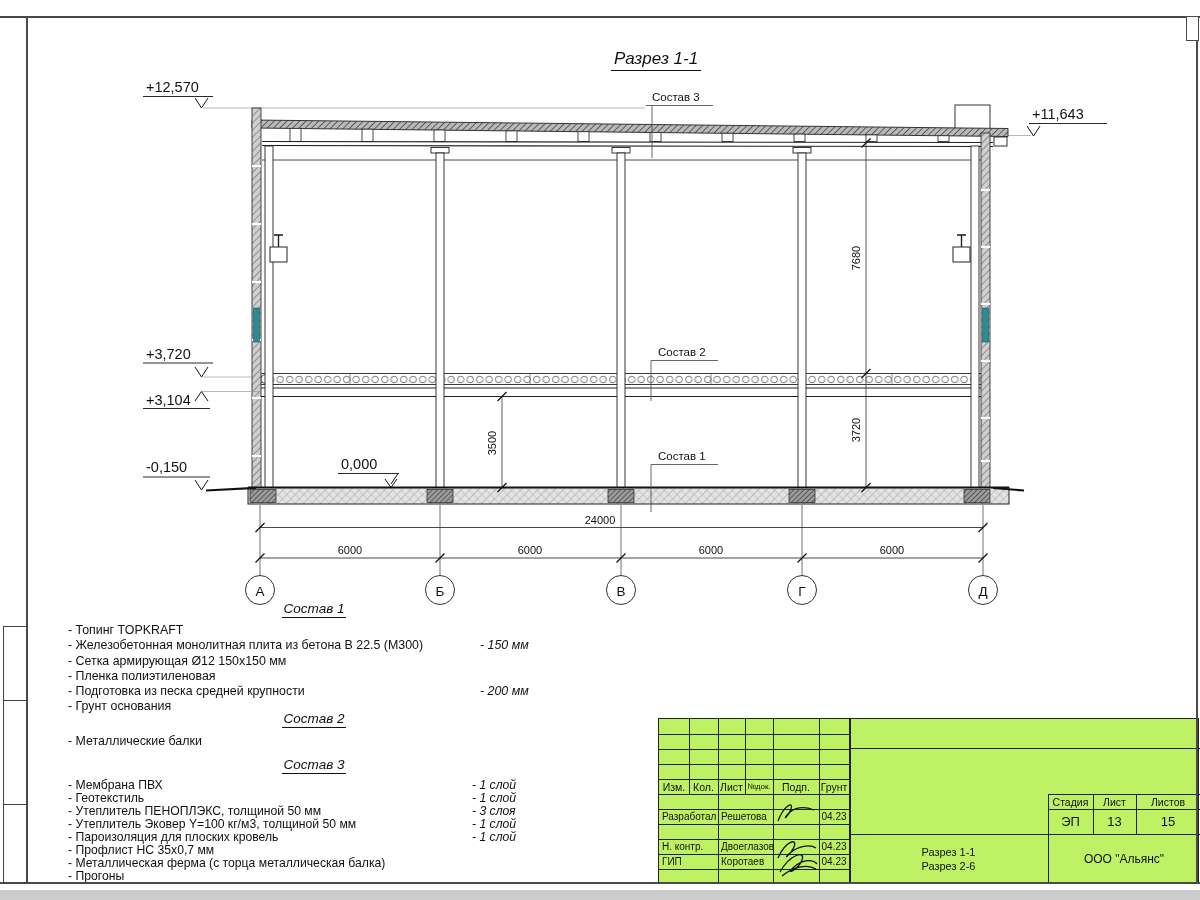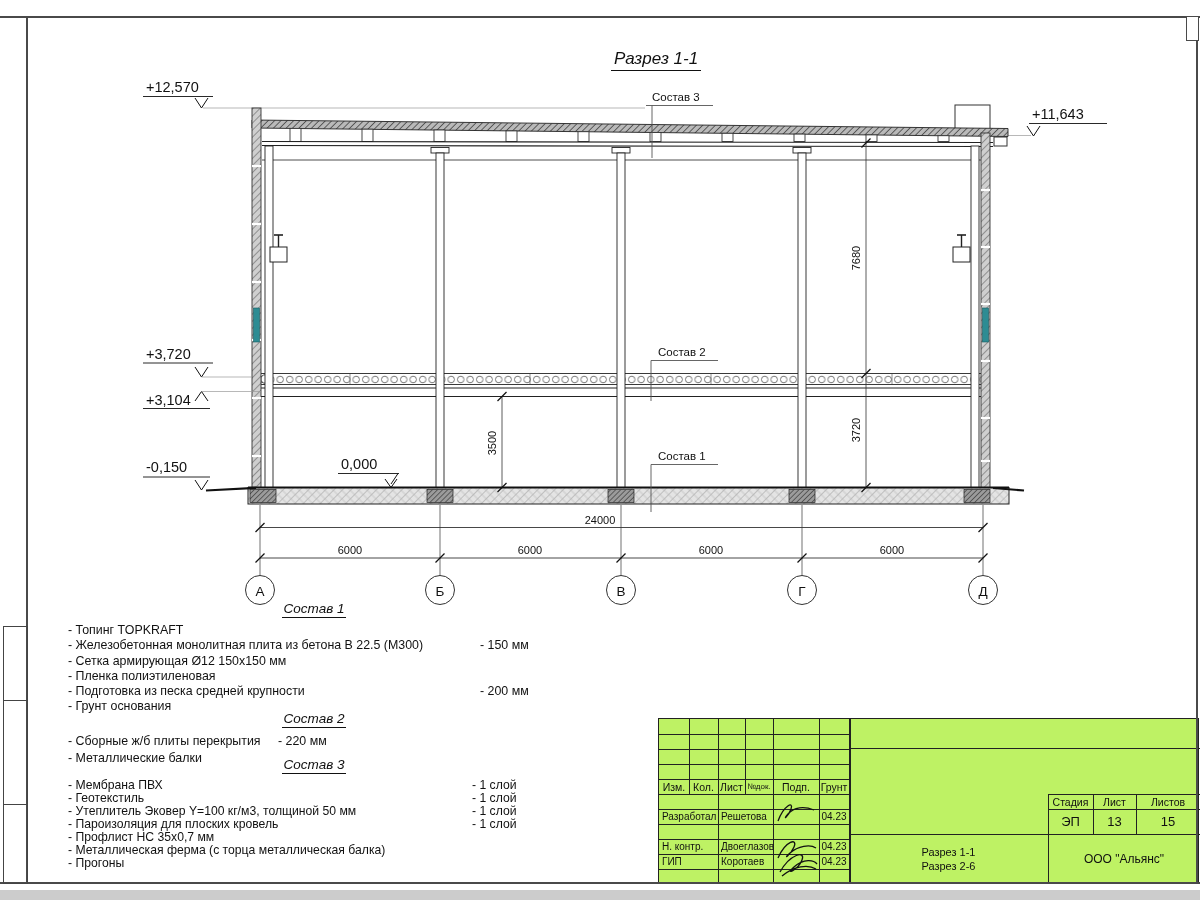--- a/index.html
+++ b/index.html
@@ -14,21 +14,21 @@
   .left-table{position:absolute;left:3px;top:626px;width:23px;height:256px;border:1px solid #444;}
   .left-table .hdiv{position:absolute;left:0;width:100%;height:1px;background:#444;}
   
   .dwg-title{position:absolute;left:596px;top:49px;width:120px;text-align:center;}
   .dwg-title span{display:inline-block;font-size:17px;font-style:italic;border-bottom:1.3px solid #111;padding:0 3px 1px;}
   
   .sect{position:absolute;left:68px;width:492px;font-size:12.4px;line-height:15.2px;}
   .sect .hd{text-align:center;font-size:13.5px;font-style:italic;margin-bottom:5px;}
   .sect .hd span{display:inline-block;border-bottom:1.2px solid #111;padding:0 2px 1px;}
   .sect .row{position:relative;white-space:nowrap;}
-  .sect .qty{position:absolute;top:0;}
+  .sect .qty{position:absolute;top:0;font-style:italic;}
   .s1 .qty{left:412px;} .s2 .qty{left:210px;} .s3 .qty{left:404px;}
   .s3 .row{line-height:12.9px;font-size:12.2px;}
   .s2 .row{line-height:16.5px;}
   
   .notes{position:absolute;left:658px;top:681px;font-size:11.5px;line-height:14px;}
   
   .tb{position:absolute;left:658px;top:718px;width:541px;height:165px;border:1.6px solid #222;box-sizing:border-box;background:#bef264;}
   .tb .vl,.tb .hl{position:absolute;background:#222;}
   .tb .vl{width:1px;} .tb .hl{height:1px;}
   .tb .cell{position:absolute;display:flex;align-items:center;justify-content:center;text-align:center;overflow:hidden;}
@@ -308,24 +308,20 @@
         <span>- Грунт основания</span>
         <span class="qty"></span>
       </div>
     </div>
 </div>
 
 <div class="sect s2" style="top:711px">
   <div class="hd"><span>Состав 2</span></div>
   <div>
 
-      <div class="row">
-        <span>- Сборные ж/б плиты перекрытия</span>
-        <span class="qty">- 220 мм</span>
-      </div>
 
       <div class="row">
         <span>- Металлические балки</span>
         <span class="qty"></span>
       </div>
     </div>
 </div>
 
 <div class="sect s3" style="top:757px">
   <div class="hd"><span>Состав 3</span></div>
@@ -334,20 +330,24 @@
       <div class="row">
         <span>- Мембрана ПВХ</span>
         <span class="qty">- 1 слой</span>
       </div>
 
       <div class="row">
         <span>- Геотекстиль</span>
         <span class="qty">- 1 слой</span>
       </div>
 
+      <div class="row">
+        <span>- Утеплитель ПЕНОПЛЭКС, толщиной 50 мм</span>
+        <span class="qty">- 3 слоя</span>
+      </div>
 
       <div class="row">
         <span>- Утеплитель Эковер Y=100 кг/м3, толщиной 50 мм</span>
         <span class="qty">- 1 слой</span>
       </div>
 
       <div class="row">
         <span>- Пароизоляция для плоских кровель</span>
         <span class="qty">- 1 слой</span>
       </div>

